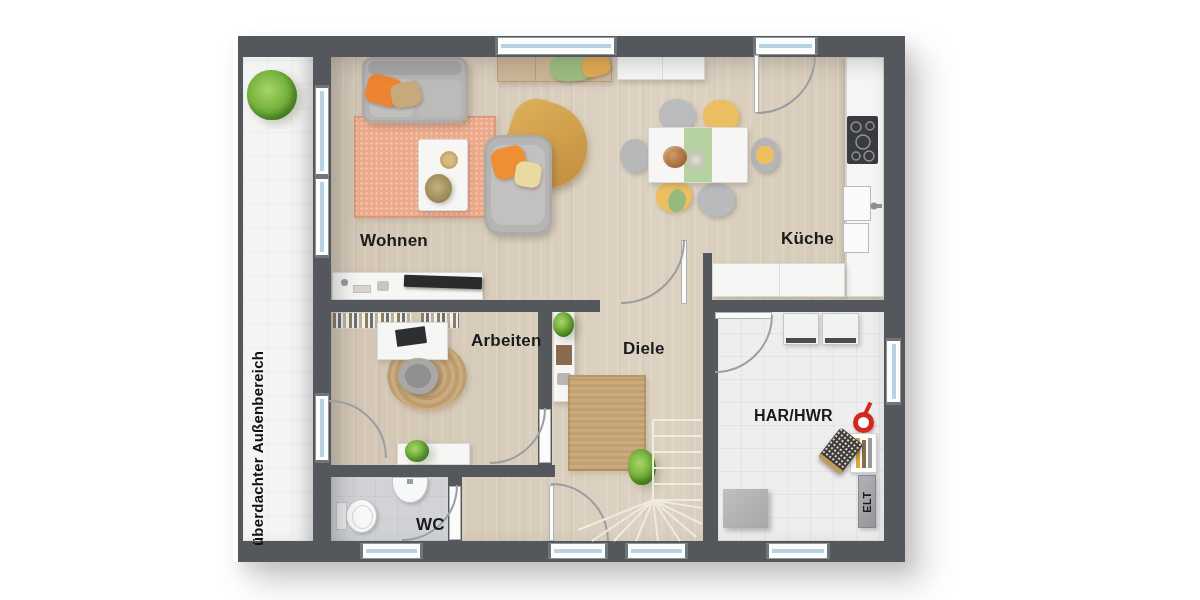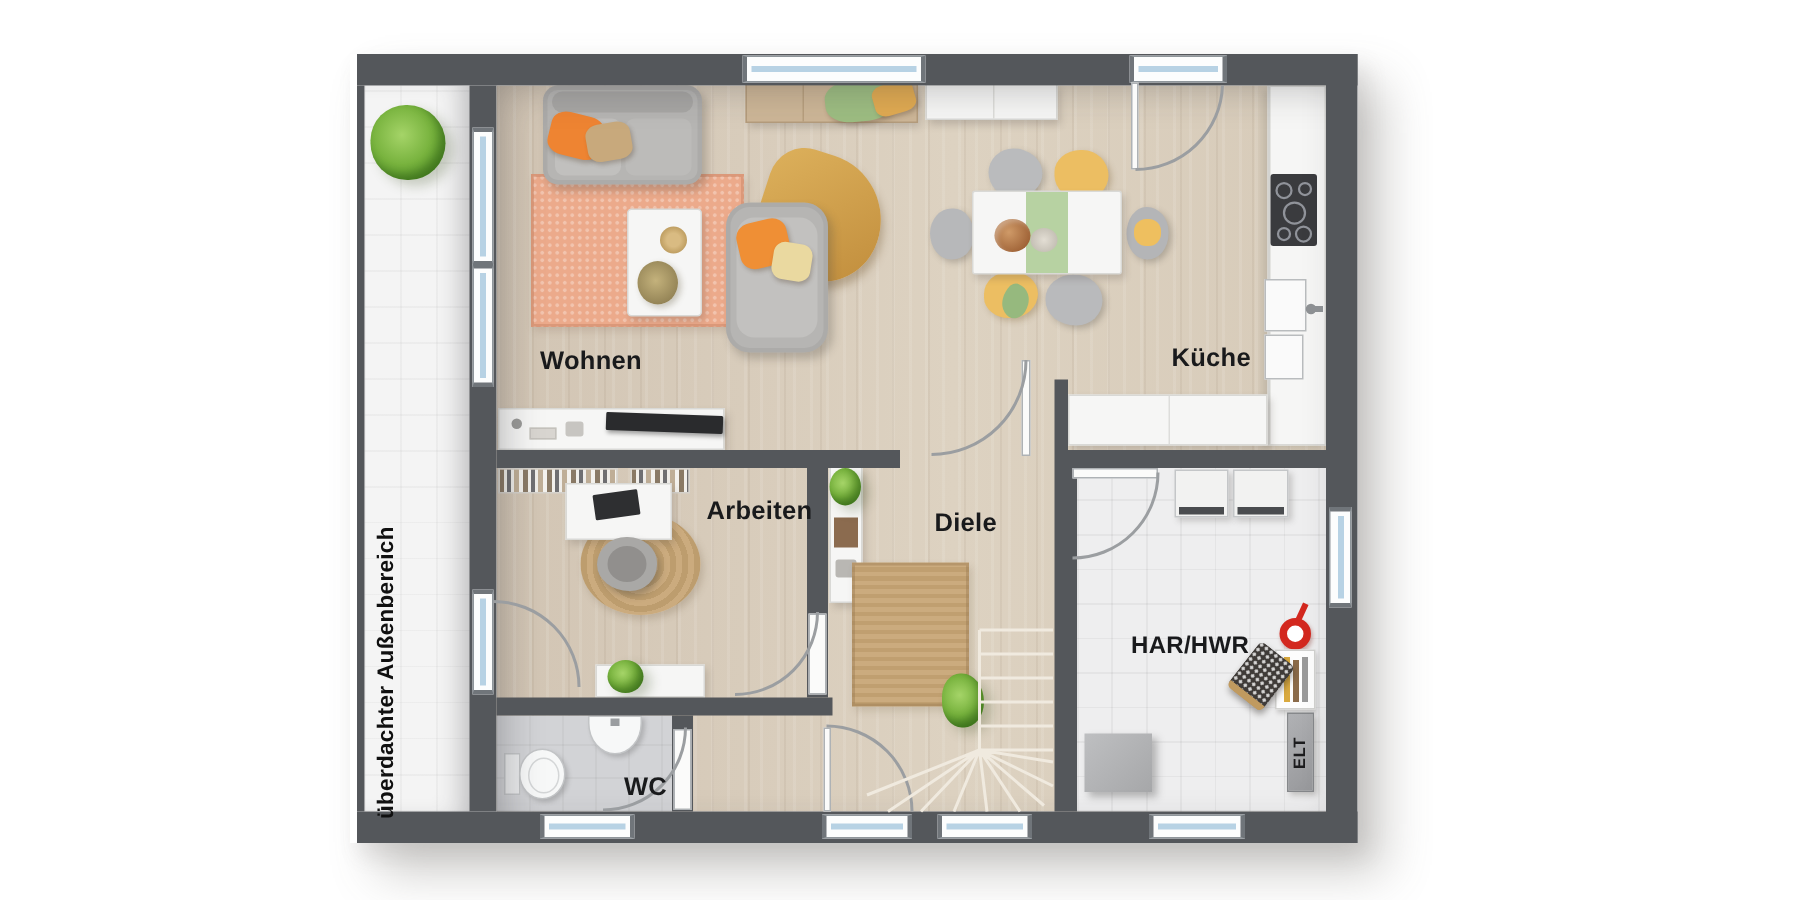--- a/index.html
+++ b/index.html
@@ -239,17 +239,17 @@
     <g>
       <circle cx="874" cy="206" r="3.5" fill="#8d9093"></circle>
         <rect x="874" y="204" width="8" height="4" fill="#8d9093"></rect>
     </g>
   </svg>
 
   <div class="lbl" style="left:360px;top:231px;">Wohnen</div>
   <div class="lbl" style="left:781px;top:229px;">Küche</div>
   <div class="lbl" style="left:471px;top:331px;">Arbeiten</div>
   <div class="lbl" style="left:623px;top:339px;">Diele</div>
-  <div class="lbl lbl-sm" style="left:754px;top:422px;">HAR/HWR</div>
+  <div class="lbl lbl-sm" style="left:754px;top:407px;">HAR/HWR</div>
   <div class="lbl" style="left:416px;top:515px;">WC</div>
   <div class="outdoor-label" style="left:249px;top:546px;">überdachter Außenbereich</div>
 
 </div>
 
 </body></html>

